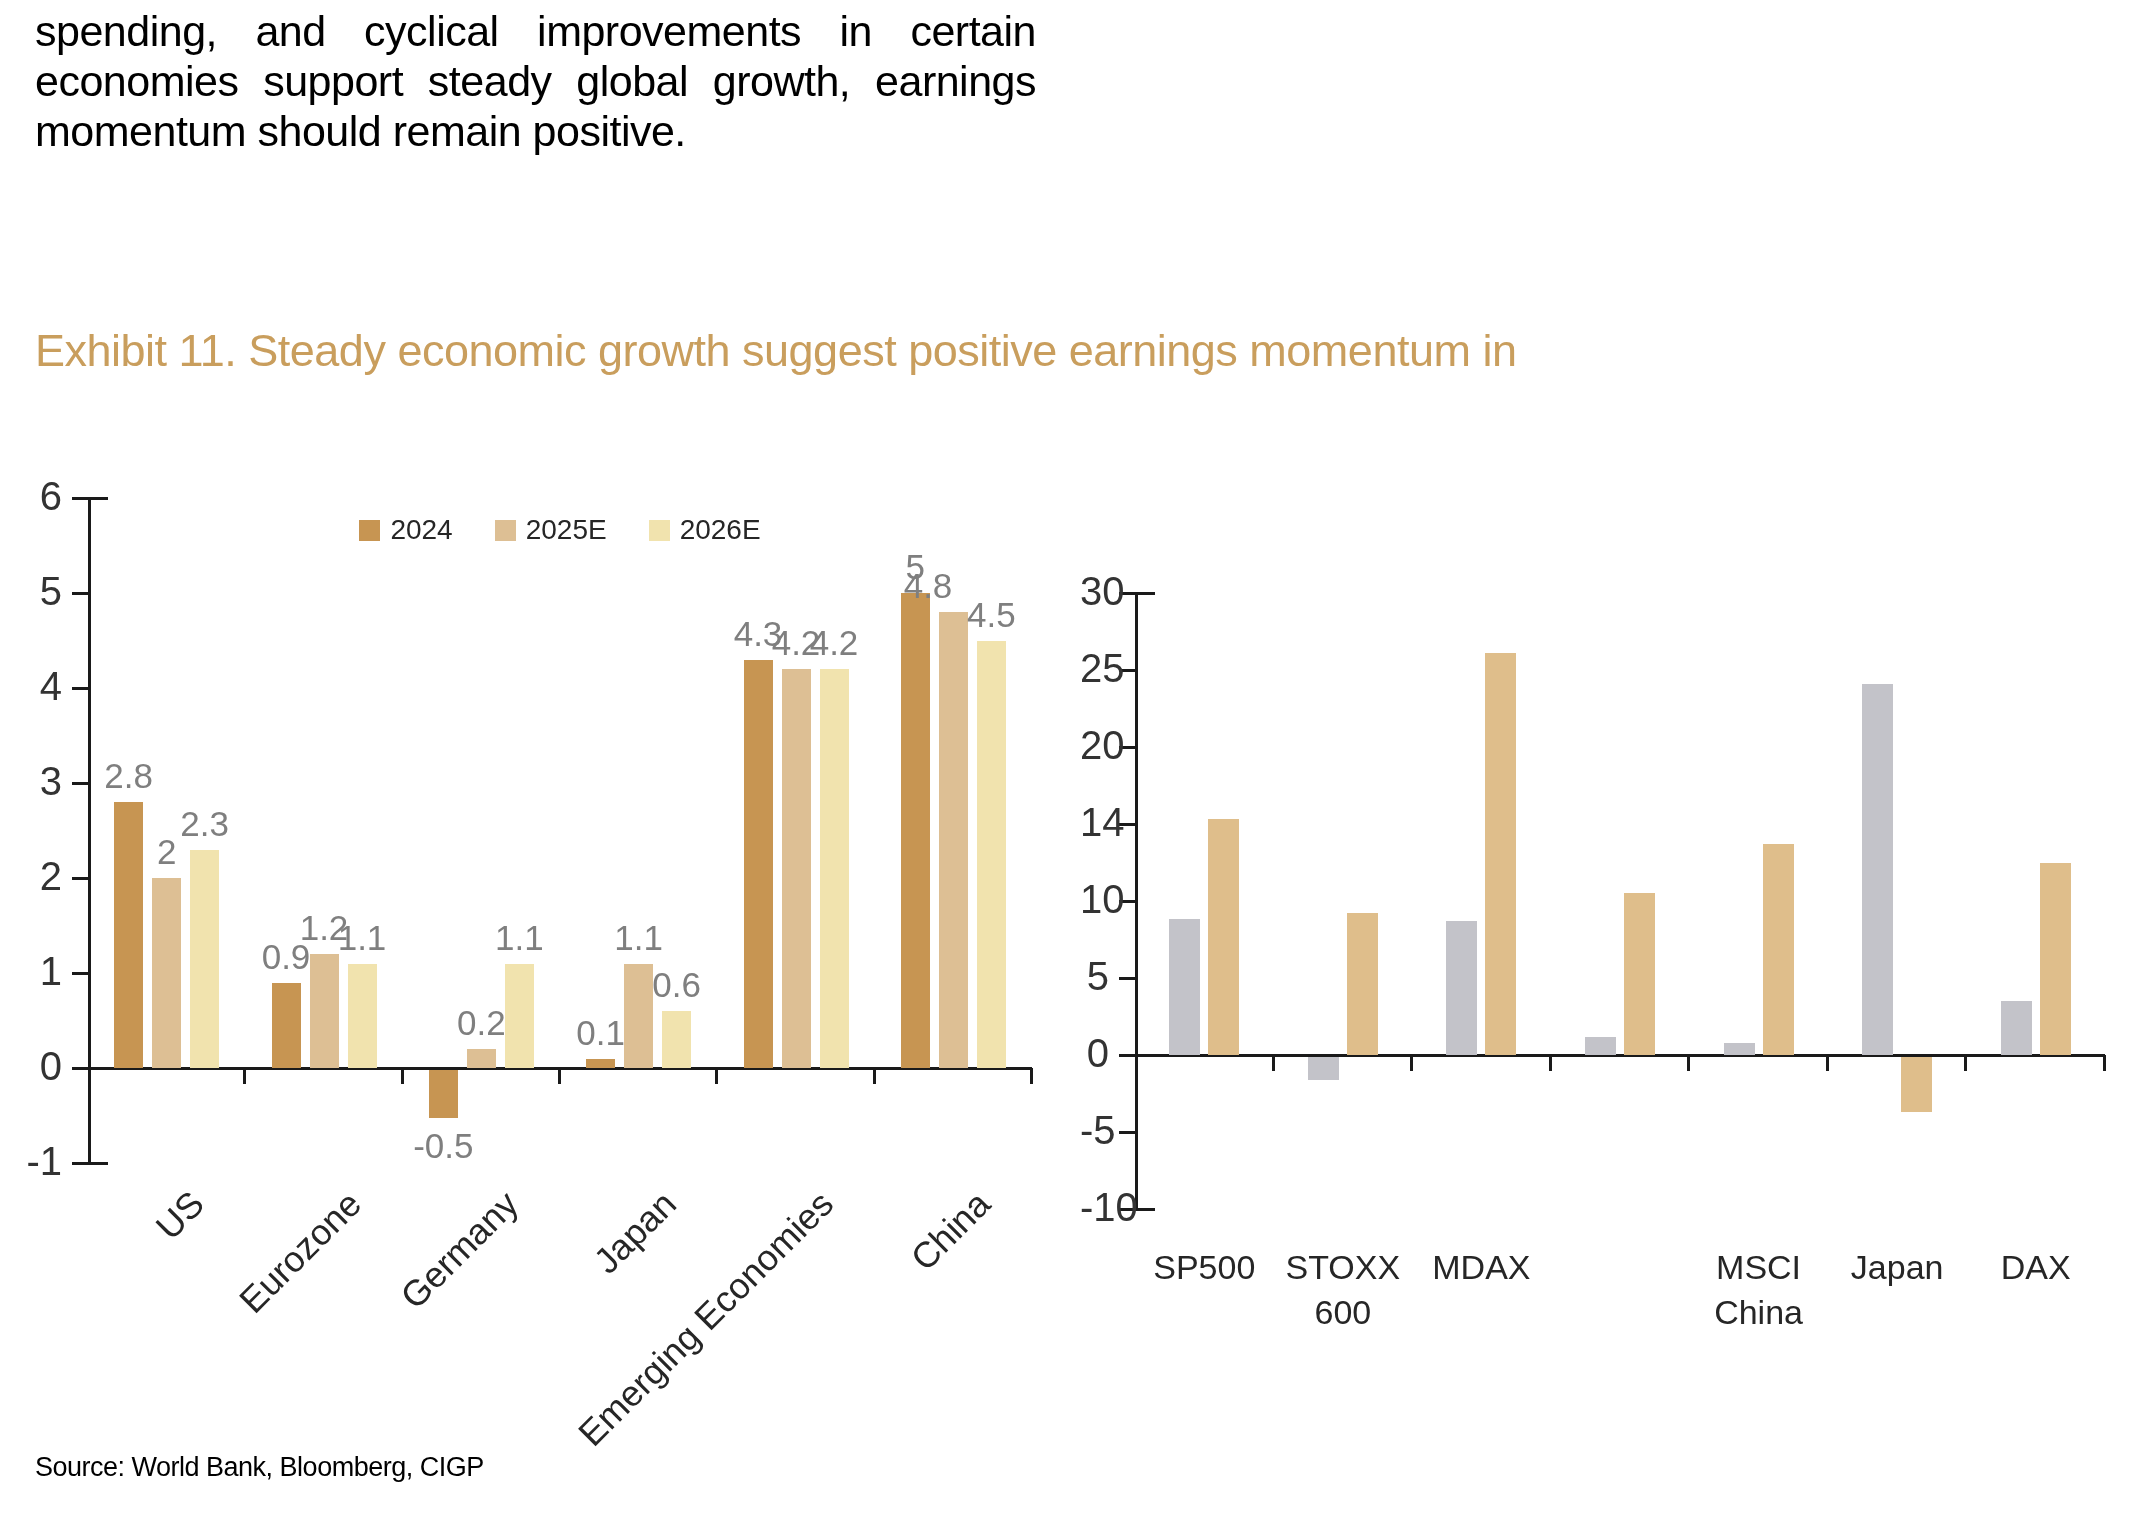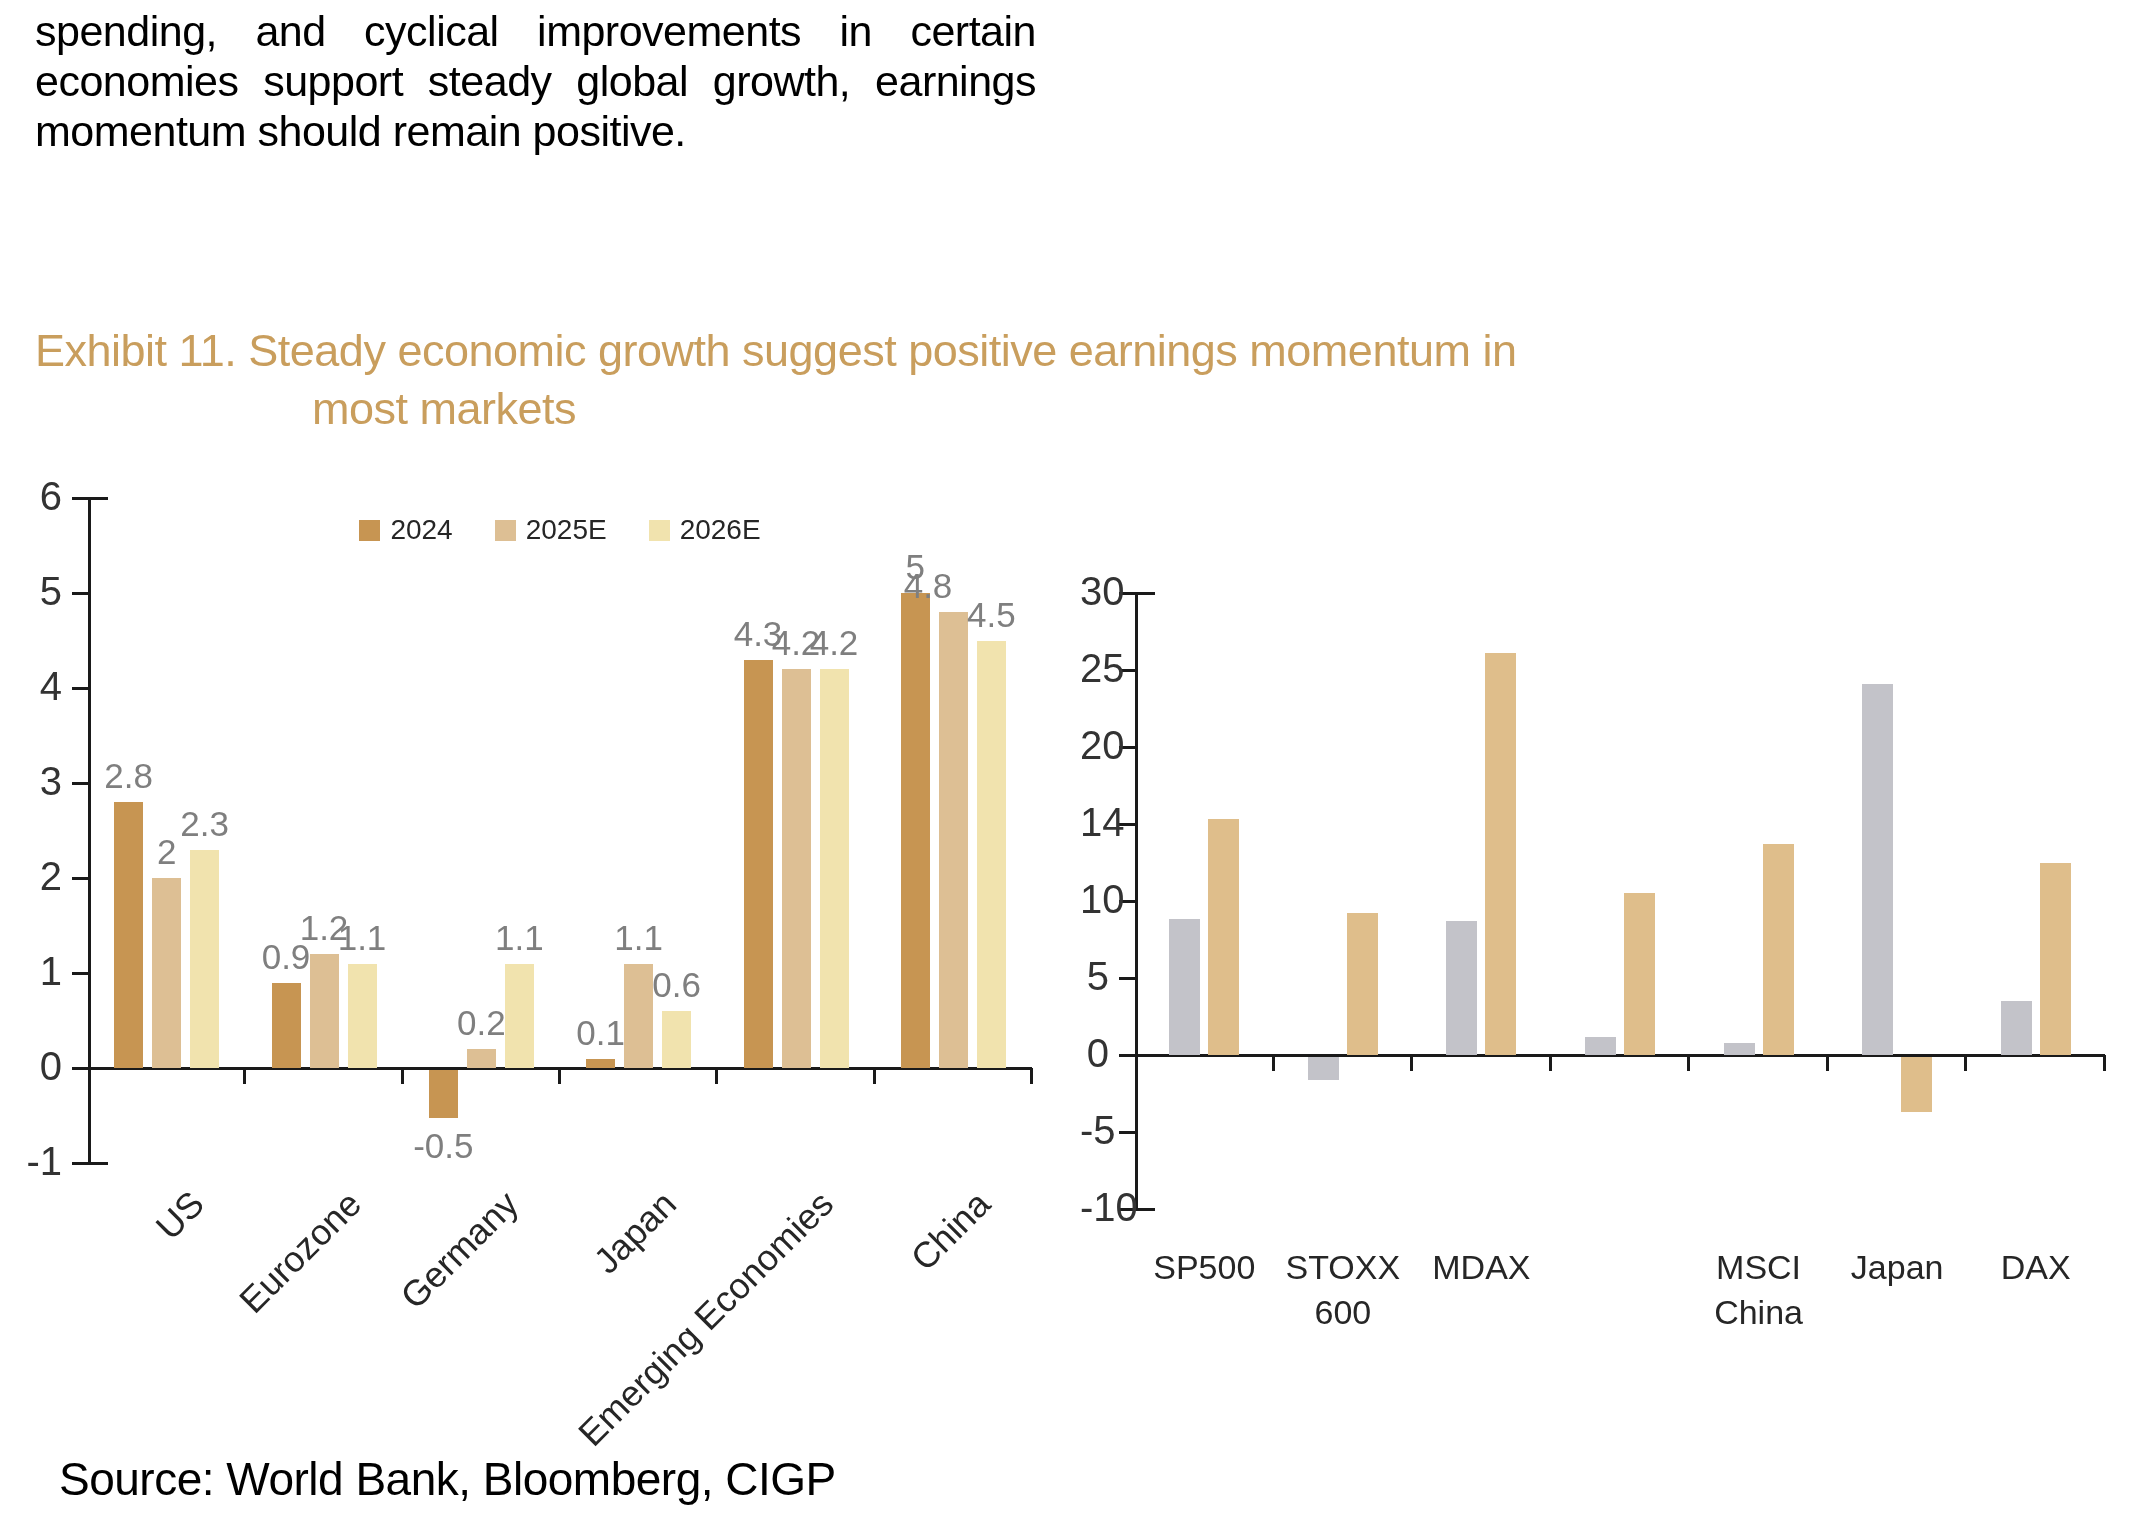--- a/index.html
+++ b/index.html
@@ -6,21 +6,21 @@
   body{
     width:2140px;height:1520px;position:relative;background:#ffffff;
     font-family:"Liberation Sans", sans-serif;color:#000;overflow:hidden;
   }
   .textcols{position:absolute;left:35px;top:6px;width:2100px;display:flex;gap:98px;}
   .col{width:1001px;font-size:43px;line-height:50px;text-align:justify;letter-spacing:-0.5px;}
   .col p{margin:0 0 30px 0;}
   .force-last-justify{text-align-last:justify;}
   .exhibit-title{position:absolute;left:35px;top:322px;font-size:45px;line-height:58px;color:#C99E5D;letter-spacing:-0.5px;}
   .exhibit-title .line2{padding-left:277px;}
-  .source{position:absolute;left:35px;top:1452px;font-size:46px;letter-spacing:-0.5px;margin-left:24px;}
+  .source{position:absolute;left:35px;top:1452px;font-size:27px;letter-spacing:-0.5px;}
   .chart{position:absolute;}
   #chart-left{left:0;top:488px;width:1075px;height:1010px;}
   #chart-right{left:1080px;top:488px;width:1060px;height:1010px;}
   .abs{position:absolute;}
   .axis{background:#1a1a1a;}
   .bar{position:absolute;}
   .ylab{position:absolute;font-size:40px;color:#333;text-align:right;}
   .vlab{position:absolute;font-size:35px;color:#7f7f7f;text-align:center;}
   .cat-rot{position:absolute;font-size:36px;color:#262626;white-space:nowrap;
            transform:rotate(-45deg);transform-origin:100% 0;}
@@ -34,21 +34,20 @@
 <body>
 
 <div class="textcols">
   <div class="col">
     <p>spending, and cyclical improvements in certain economies support steady global growth, earnings momentum should remain positive.</p>
   </div>
 </div>
 
 <div class="exhibit-title">
   <div class="line1">Exhibit 11. Steady economic growth suggest positive earnings momentum in</div>
-  <div class="line2">most markets</div>
 </div>
 
 <div id="chart-left" class="chart">
     <div class="abs axis" style="left: 88px; top: 10px; width: 3px; height: 665px;"></div>
     <div class="abs axis" style="left: 88px; top: 9px; width: 20px; height: 3px;"></div>
     <div class="abs axis" style="left: 88px; top: 674px; width: 20px; height: 3px;"></div>
     <div class="abs axis" style="left: 72px; top: 9px; width: 16px; height: 3px;"></div>
     <div class="ylab" style="left: 0px; width: 62px; top: -14px;">6</div>
     <div class="abs axis" style="left: 72px; top: 104px; width: 16px; height: 3px;"></div>
     <div class="ylab" style="left: 0px; width: 62px; top: 81px;">5</div>

